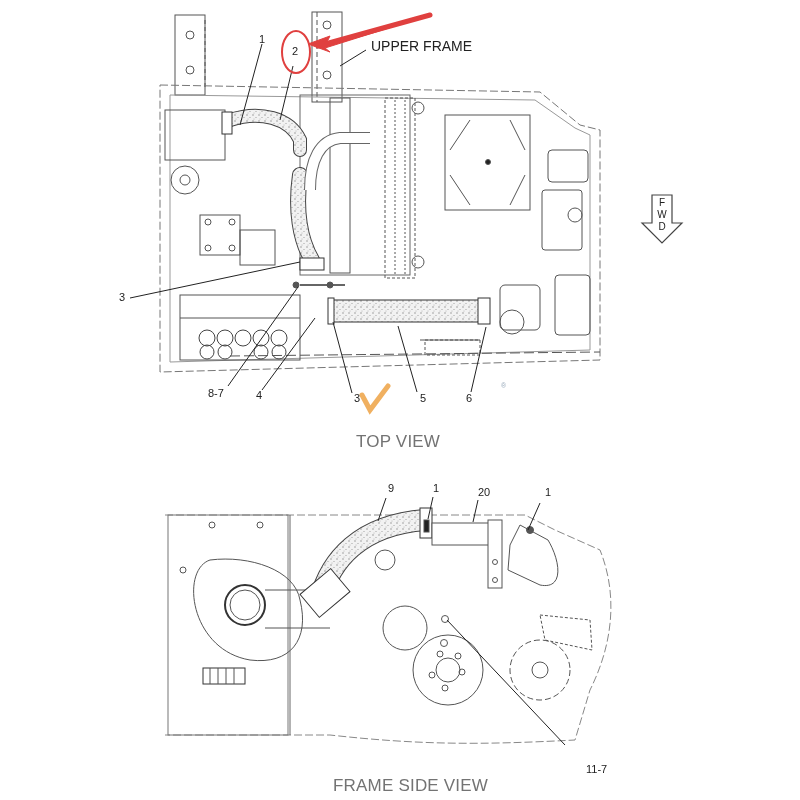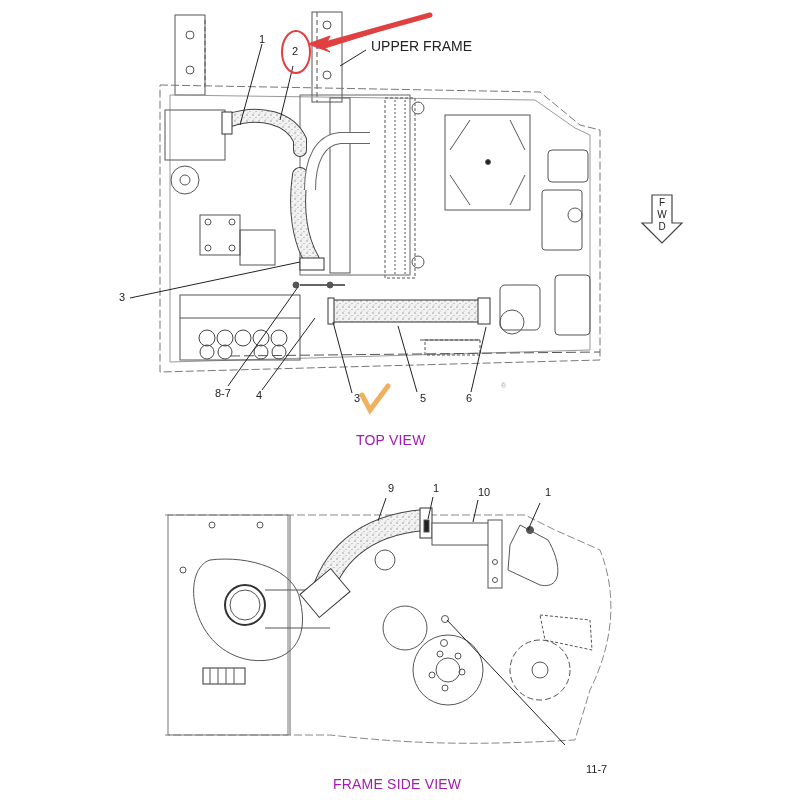--- a/index.html
+++ b/index.html
@@ -1,19 +1,19 @@
 <!DOCTYPE html>
 <html><head>
 <meta charset="utf-8">
 <style>
   html,body{margin:0;padding:0;background:#ffffff;}
   body{width:800px;height:800px;position:relative;overflow:hidden;font-family:"Liberation Sans",sans-serif;color:#222;}
   .diagram{position:absolute;left:0;top:0;width:800px;height:800px;}
   .lbl{position:absolute;font-size:11px;color:#222;font-family:"Liberation Sans",sans-serif;line-height:1;white-space:nowrap;}
-  .title{position:absolute;font-size:14px;color:#a21caf;letter-spacing:0.2px;font-family:"Liberation Sans",sans-serif;}
+  .title{position:absolute;font-size:17px;color:#737373;letter-spacing:0.2px;font-family:"Liberation Sans",sans-serif;}
   .fwd{position:absolute;left:640px;top:193px;width:44px;height:52px;}
   .fwd-txt{position:absolute;left:0;width:44px;text-align:center;font-size:10px;line-height:10px;color:#222;}
   .wm{position:absolute;left:292px;top:381px;font-size:28px;font-weight:bold;font-style:italic;color:#8fb0d6;letter-spacing:-0.5px;font-family:"Liberation Sans",sans-serif;}
   .wm-reg{position:absolute;left:501px;top:382px;font-size:7px;color:#9ab;}
 </style>
 </head>
 <body>
 
 <div class="diagram">
   <svg width="800" height="800" viewBox="0 0 800 800" style="position:absolute;left:0;top:0">
@@ -174,21 +174,21 @@
       <line x1="430" y1="15" x2="318" y2="46" stroke="#e0403f" stroke-width="5" stroke-linecap="round"></line>
 
       <path d="M362 395 L370 410 L388 386" stroke="#f0b060" stroke-width="5" fill="none" stroke-linecap="round"></path>
     </g>
   </svg>
 
   <div class="lbl" style="left:259px;top:34px">1</div>
   <div class="lbl" style="left:292px;top:46px">2</div>
   <div class="lbl" style="left:371px;top:39px;font-size:14px">UPPER FRAME</div>
   <div class="lbl" style="left:119px;top:292px">3</div>
-  <div class="lbl" style="left:215px;top:388px">8-7</div>
+  <div class="lbl" style="left:208px;top:388px">8-7</div>
   <div class="lbl" style="left:256px;top:390px">4</div>
 
   <div class="wm-reg">®</div>
 
   <div class="lbl" style="left:354px;top:393px">3</div>
   <div class="lbl" style="left:420px;top:393px">5</div>
   <div class="lbl" style="left:466px;top:393px">6</div>
 
   <div class="title" style="left:356px;top:432px">TOP VIEW</div>
 
@@ -196,18 +196,18 @@
     <svg width="44" height="52" viewBox="0 0 44 52" style="position:absolute;left:0;top:0">
       <path d="M12 2 L32 2 L32 30 L42 30 L22 50 L2 30 L12 30 Z" fill="#fff" stroke="#444" stroke-width="1.2"></path>
     </svg>
     <div class="fwd-txt" style="top:5px">F</div>
     <div class="fwd-txt" style="top:17px">W</div>
     <div class="fwd-txt" style="top:29px">D</div>
   </div>
 
   <div class="lbl" style="left:388px;top:483px">9</div>
   <div class="lbl" style="left:433px;top:483px">1</div>
-  <div class="lbl" style="left:478px;top:487px">10</div>
+  <div class="lbl" style="left:478px;top:487px">20</div>
   <div class="lbl" style="left:545px;top:487px">1</div>
   <div class="lbl" style="left:586px;top:764px">11-7</div>
 
   <div class="title" style="left:333px;top:776px">FRAME SIDE VIEW</div>
 </div>
 
 </body></html>

